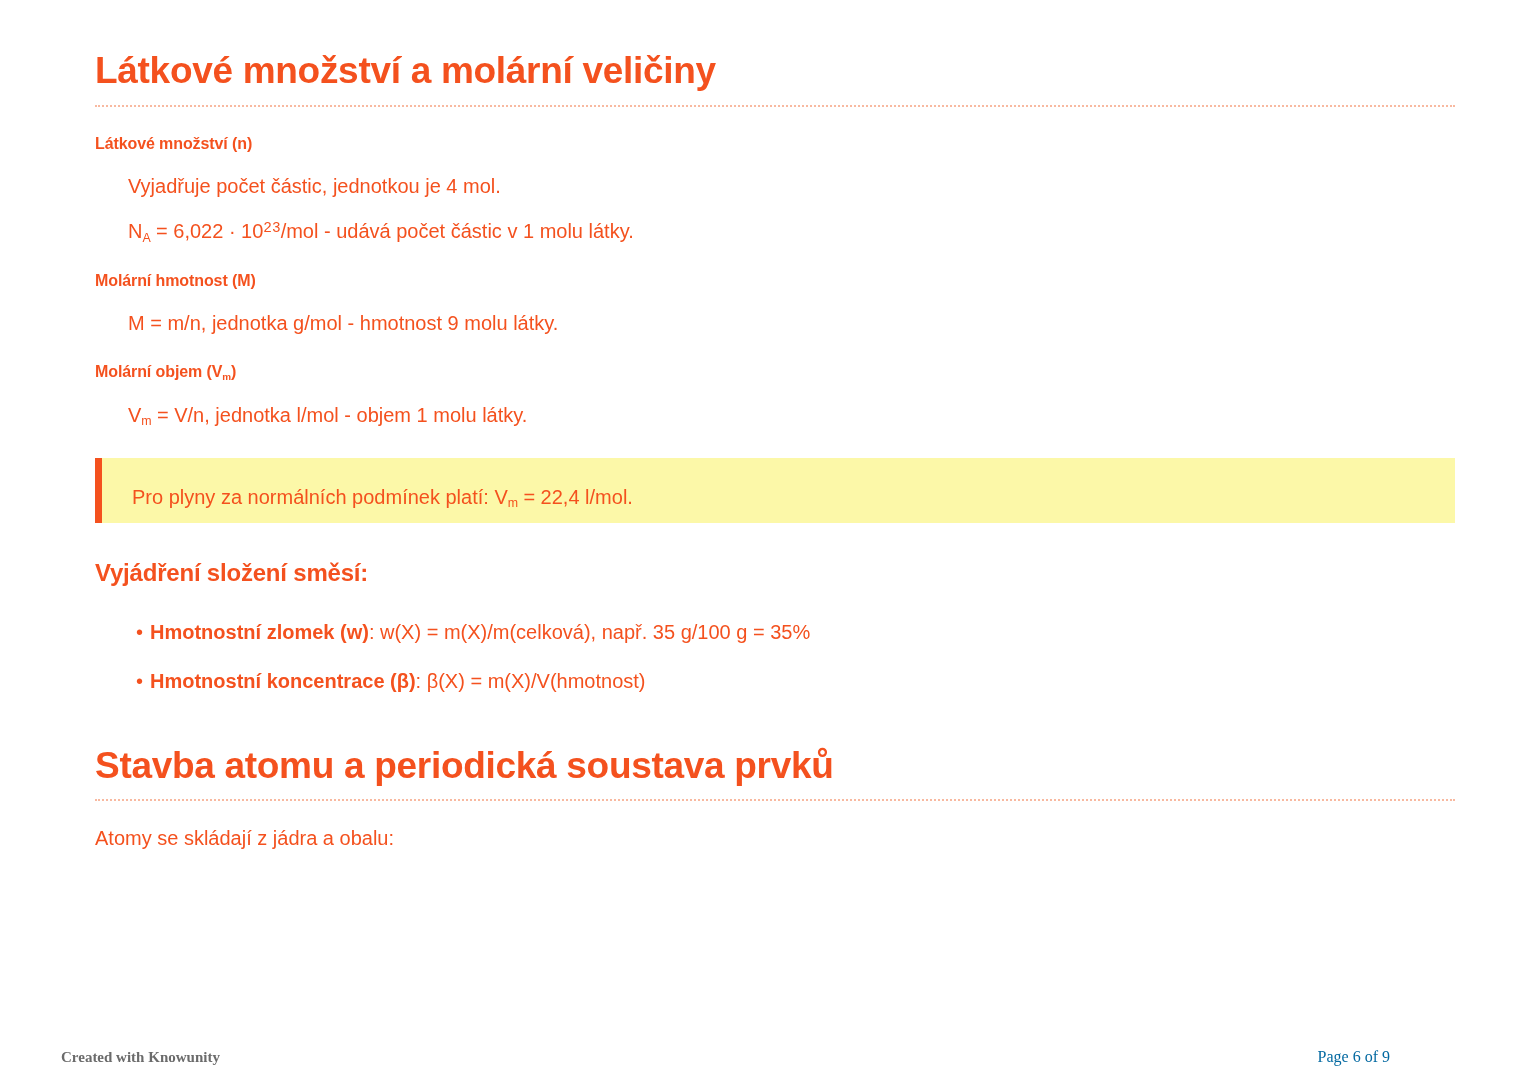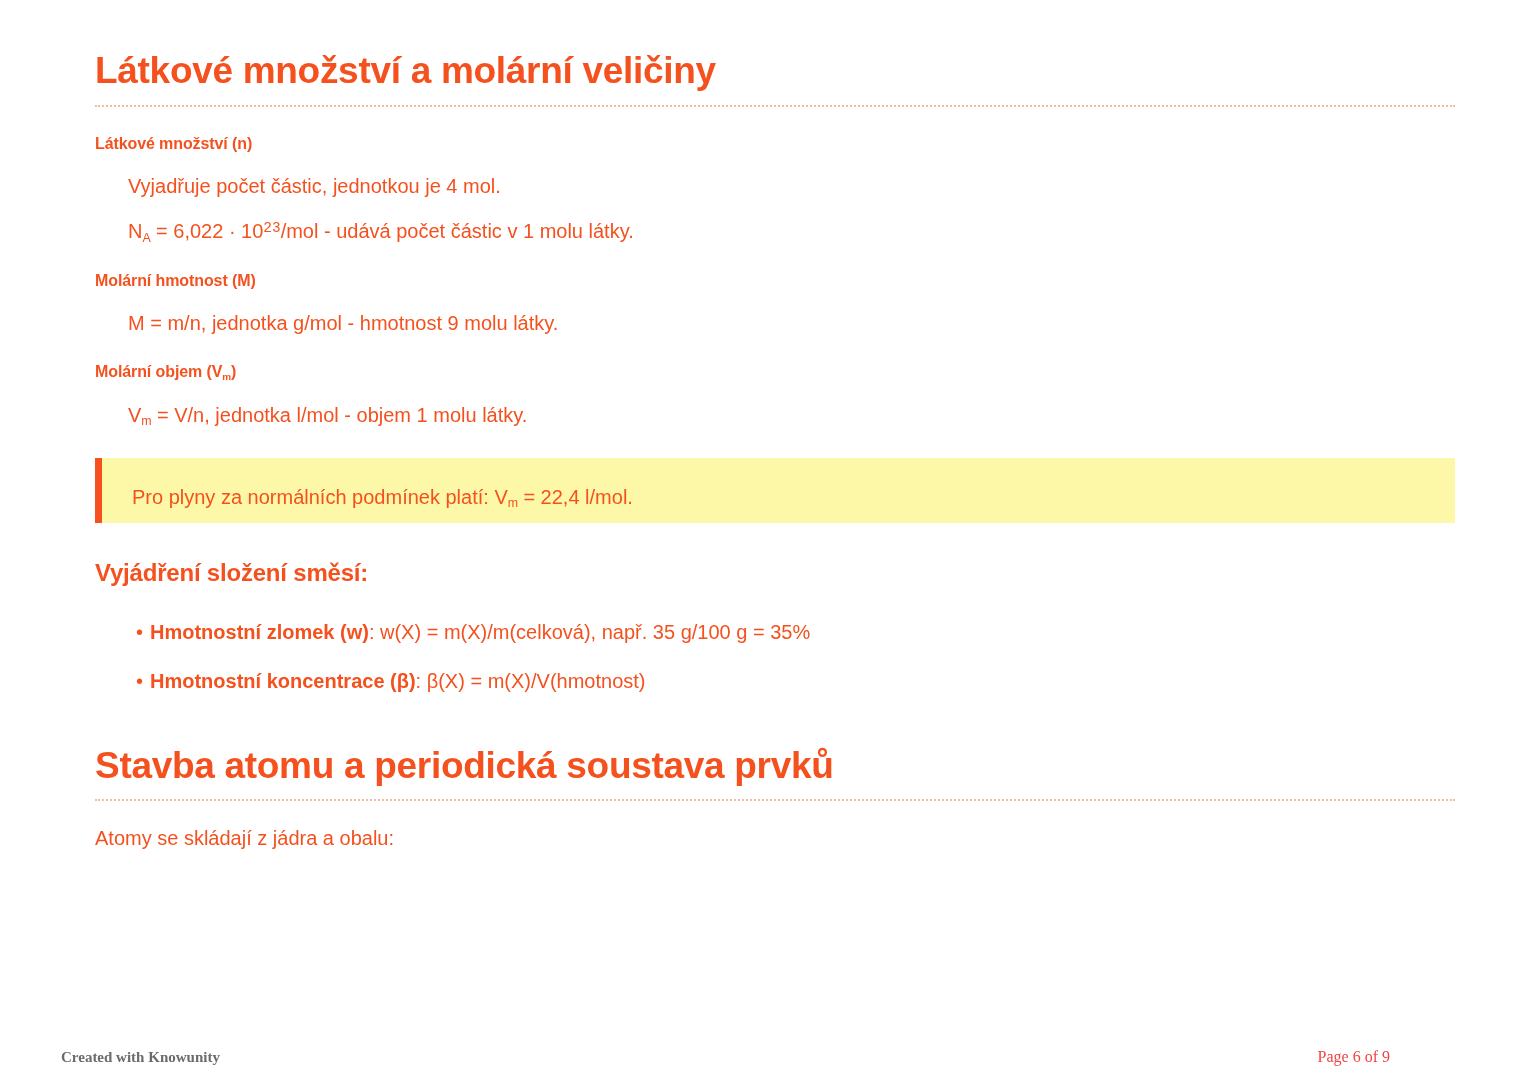--- a/index.html
+++ b/index.html
@@ -127,21 +127,21 @@
     font-weight: bold;
     font-size: 15px;
     color: #6b6b6b;
   }
   .footer-right {
     position: absolute;
     right: 72px;
     bottom: 14px;
     font-family: "Liberation Serif", serif;
     font-size: 16px;
-    color: #ef4444;
+    color: #0369a1;
   }
 </style>
 </head>
 <body>
 
 <div class="page">
 
   <h1 class="h1">Látkové množství a molární veličiny</h1>
   <div class="rule-dotted"></div>
 

